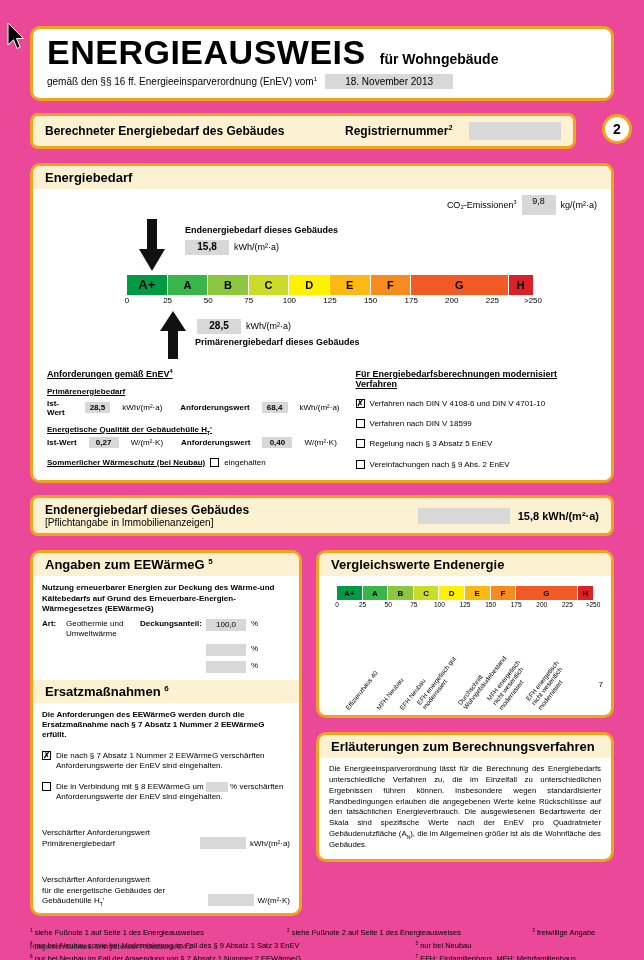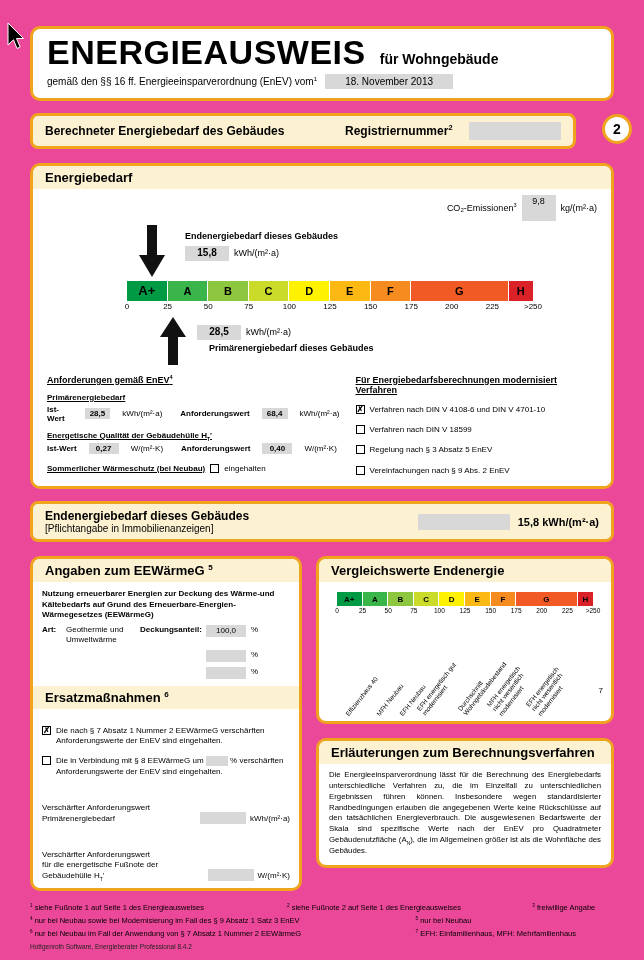--- a/index.html
+++ b/index.html
@@ -31,38 +31,38 @@
   .info-left { width:290px; flex:none; }
   .reg-field { height:18px; flex:1; max-width:165px; margin-left:6px; }
   .page-circle { position:absolute; top:114px; right:12px; width:30px; height:30px; border:3px solid #F0A41E;
                  border-radius:50%; background:#fff; display:flex; align-items:center; justify-content:center;
                  font-size:14px; font-weight:bold; }
 
   
   .section-box { margin-top:14px; }
   .eb-body { padding:6px 14px 10px; background:#fff; }
   .co2-row { display:flex; justify-content:flex-end; align-items:center; gap:5px; font-size:9px; }
-  .co2-field { width:34px; height:26px; line-height:12px; text-align:center; font-size:9px; }
+  .co2-field { width:34px; height:20px; line-height:12px; text-align:center; font-size:9px; }
 
   .chart { position:relative; height:148px; margin-top:2px; }
   .arrow { position:absolute; }
   .arrow-down { left:92px; top:2px; }
   .arrow-up { left:113px; top:94px; }
   .end-label { position:absolute; left:138px; top:8px; font-size:9px; font-weight:bold; }
   .end-val { position:absolute; left:138px; top:23px; display:flex; align-items:center; gap:5px; font-size:9px; }
   .val-field { width:44px; height:15px; line-height:13px; text-align:center; font-size:10px; font-weight:bold; }
   .scalewrap { position:absolute; left:80px; right:64px; top:58px; }
   .scalebar { display:flex; height:20px; }
   .seg { display:flex; align-items:center; justify-content:center; font-weight:bold; font-size:11px; border-right:1px solid #fff; }
   .seg.w10 { width:10%; } .seg.w24 { width:24%; } .seg.w6 { width:6%; border-right:none; }
   .scalebar .s0 { font-size:13px; }
   .tickrow { position:relative; height:10px; font-size:8px; margin-top:1px; }
   .tick { position:absolute; top:0; transform:translateX(-50%); white-space:nowrap; }
   .prim-val { position:absolute; left:150px; top:102px; display:flex; align-items:center; gap:5px; font-size:9px; }
-  .prim-label { position:absolute; left:162px; top:120px; font-size:9px; font-weight:bold; }
+  .prim-label { position:absolute; left:148px; top:120px; font-size:9px; font-weight:bold; }
 
   .req-cols { display:flex; margin-top:4px; }
   .req-left { width:55%; padding-right:10px; }
   .req-right { width:45%; padding-left:6px; }
   .req-title { font-size:9px; font-weight:bold; text-decoration:underline; }
   .req-group { font-size:8px; font-weight:bold; text-decoration:underline; margin-top:8px; }
   .req-row { display:flex; align-items:center; gap:12px; font-size:8px; margin-top:3px; }
   .req-key { font-weight:bold; }
   .req-gap { margin-left:6px; }
   .sm-field { width:30px; height:11px; line-height:11px; text-align:center; font-size:8px; font-weight:bold; }
@@ -311,20 +311,21 @@
             <span class="ee-unit">%</span>
           </div>
           <div class="ee-row">
             <span class="ee-spacer"></span>
             <span class="field ee-val-field"></span>
             <span class="ee-unit">%</span>
           </div>
         </div>
         <div class="strip"><span>Ersatzmaßnahmen</span> <sup>6</sup></div>
         <div class="ee-body">
+          <div class="ersatz-intro">Die Anforderungen des EEWärmeG werden durch die Ersatzmaßnahme nach § 7 Absatz 1 Nummer 2 EEWärmeG erfüllt.</div>
           <div class="opt-row">
             <span class="checkbox">✗</span>
             <span class="opt-text">Die nach § 7 Absatz 1 Nummer 2 EEWärmeG verschärften Anforderungswerte der EnEV sind eingehalten.</span>
           </div>
           <div class="opt-row">
             <span class="checkbox"></span>
             <span class="opt-text">
               <span>Die in Verbindung mit § 8 EEWärmeG um</span>
               <span class="field inline-field"></span>
               <span>%</span>
@@ -332,21 +333,21 @@
             </span>
           </div>
           <div class="vblock">
             <span class="vblock-label"><span>Verschärfter Anforderungswert</span><br><span>Primärenergiebedarf</span></span>
             <span class="vblock-right">
               <span class="field v-field"></span>
               <span>kWh/(m²·a)</span>
             </span>
           </div>
           <div class="vblock">
-            <span class="vblock-label"><span>Verschärfter Anforderungswert</span><br><span>für die energetische Fußnote der</span><br><span>Gebäudehülle H</span><sub>T</sub><span>'</span></span>
+            <span class="vblock-label"><span>Verschärfter Anforderungswert</span><br><span>für die energetische Gebäudes der</span><br><span>Gebäudehülle H</span><sub>T</sub><span>'</span></span>
             <span class="vblock-right">
               <span class="field v-field"></span>
               <span>W/(m²·K)</span>
             </span>
           </div>
         </div>
       </div>
     </div>
 
     <div class="col-right">

